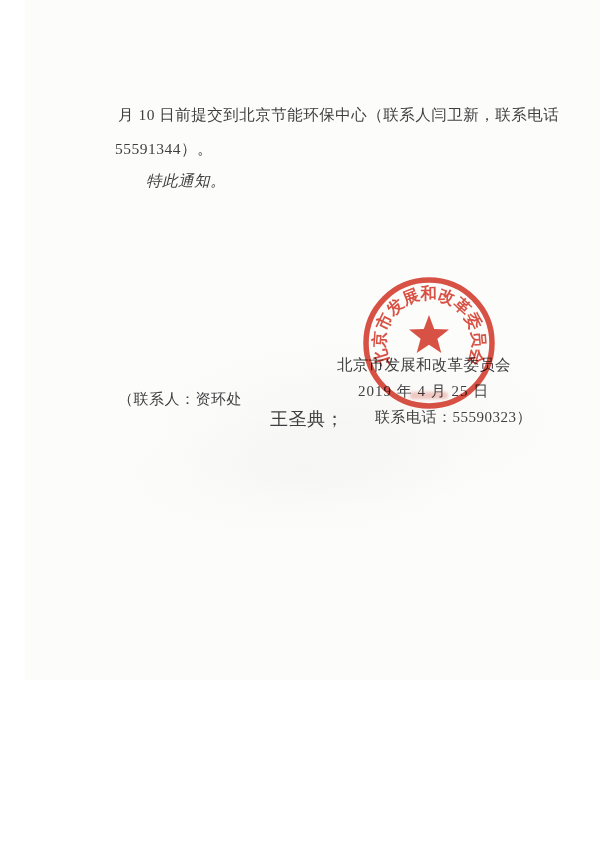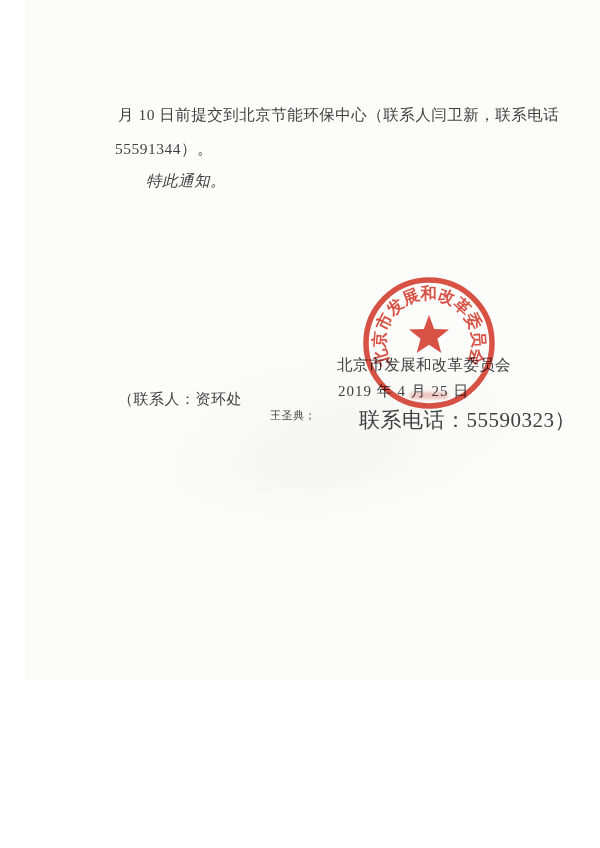--- a/index.html
+++ b/index.html
@@ -32,24 +32,24 @@
     white-space: pre;
     font-size: 15.5px;
     letter-spacing: 0.5px;
     line-height: 1;
   }
   .body-line-1 { left: 93px;  top: 107px; }
   .body-line-2 { left: 90px;  top: 141px; }
   .notice-line { left: 121px; top: 173px; font-style: italic; }
   .attachment-line { left: 121px; top: 232px; }
   .issuer-line { left: 312px; top: 357px; letter-spacing: 0.3px; }
-  .date-line   { left: 313px; top: 384px; font-size: 15px; letter-spacing: 1px; }
+  .date-line   { left: 333px; top: 384px; font-size: 15px; letter-spacing: 1px; }
   .contact-left   { left: 93px;  top: 392px; font-size: 15px; }
-  .contact-middle { left: 245px; top: 410px; font-size: 11px; }
-  .contact-right  { left: 334px; top: 410px; font-size: 21px; }
+  .contact-middle { left: 245px; top: 410px; font-size: 18px; }
+  .contact-right  { left: 350px; top: 410px; font-size: 15px; }
   .page-number {
     left: 437px; top: 747px;
     font-size: 14px;
     letter-spacing: 2px;
     color: #47474a;
     font-family: "Liberation Sans", "DejaVu Sans", sans-serif;
   }
   .seal {
     position: absolute;
     left: 333px;

